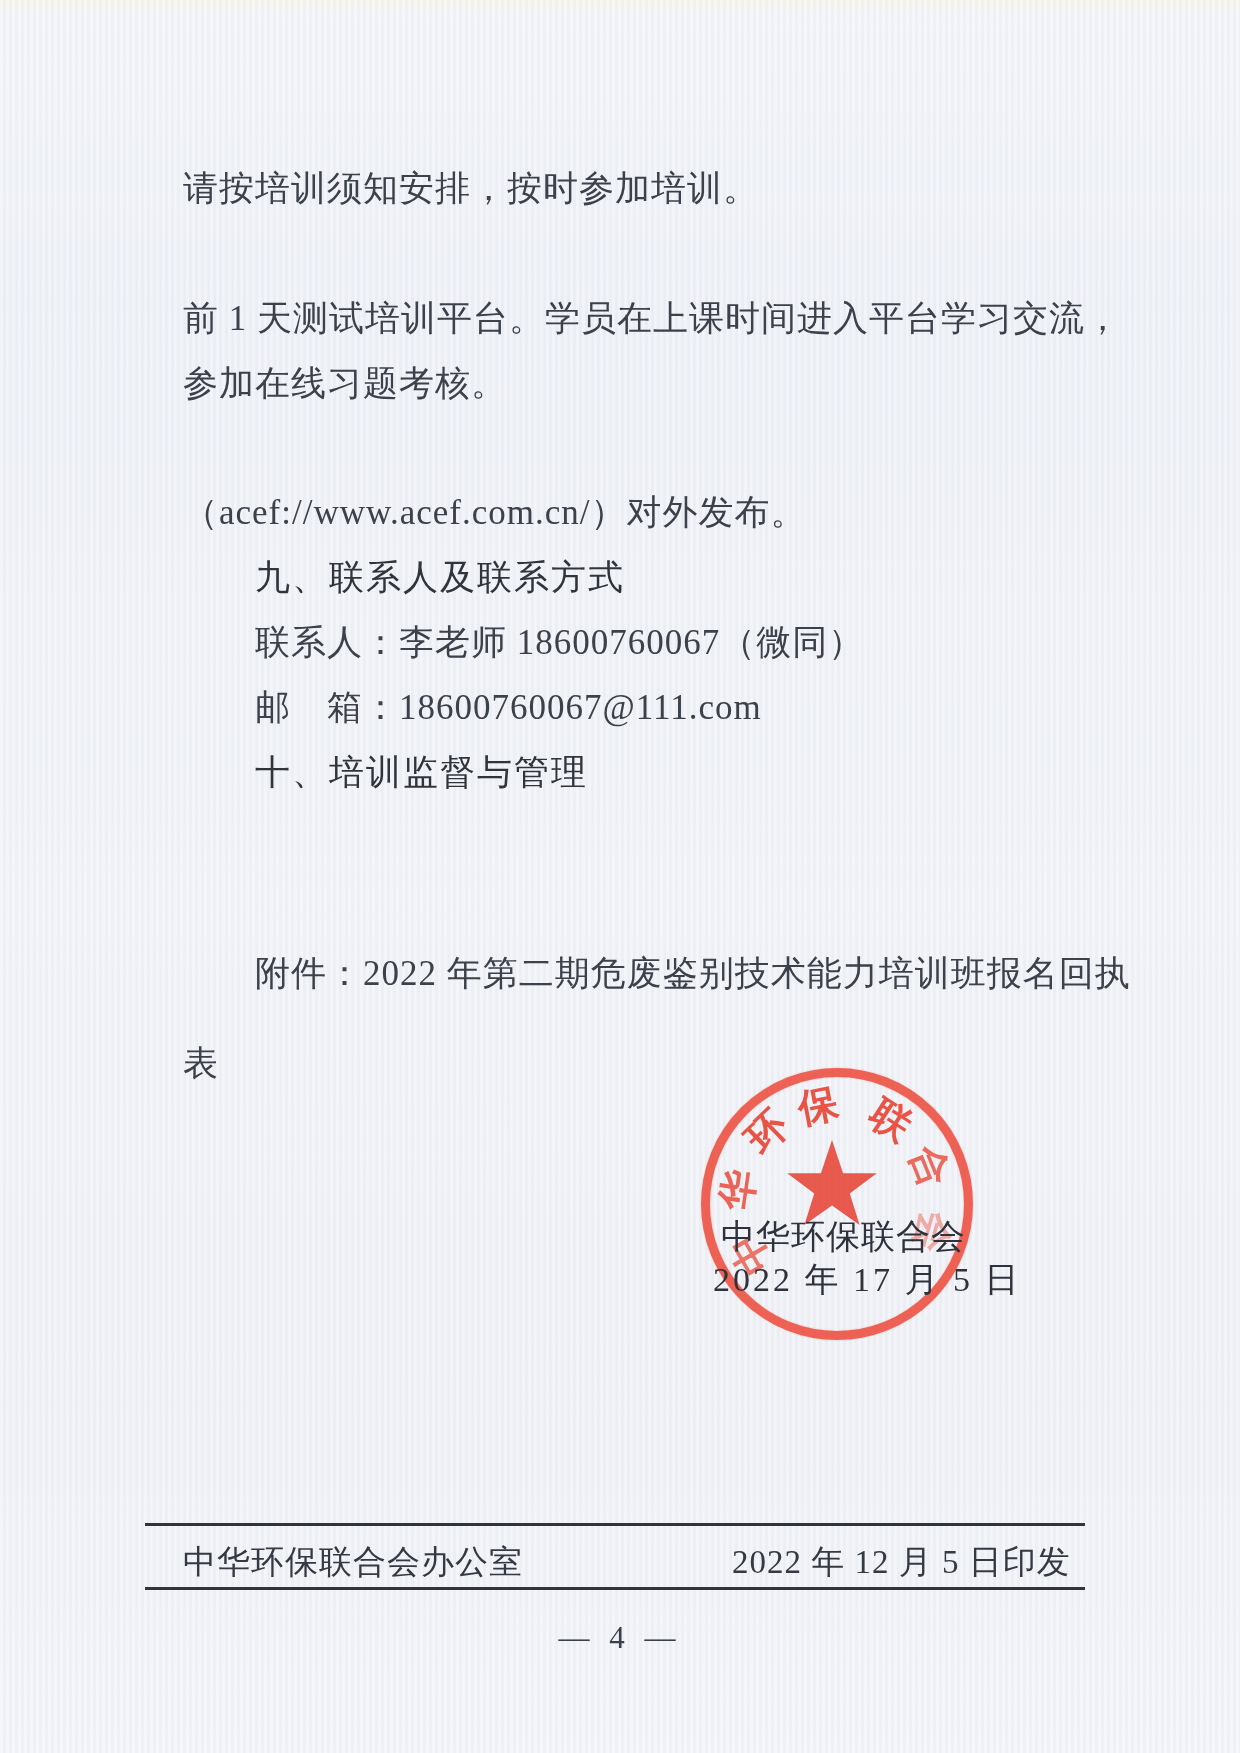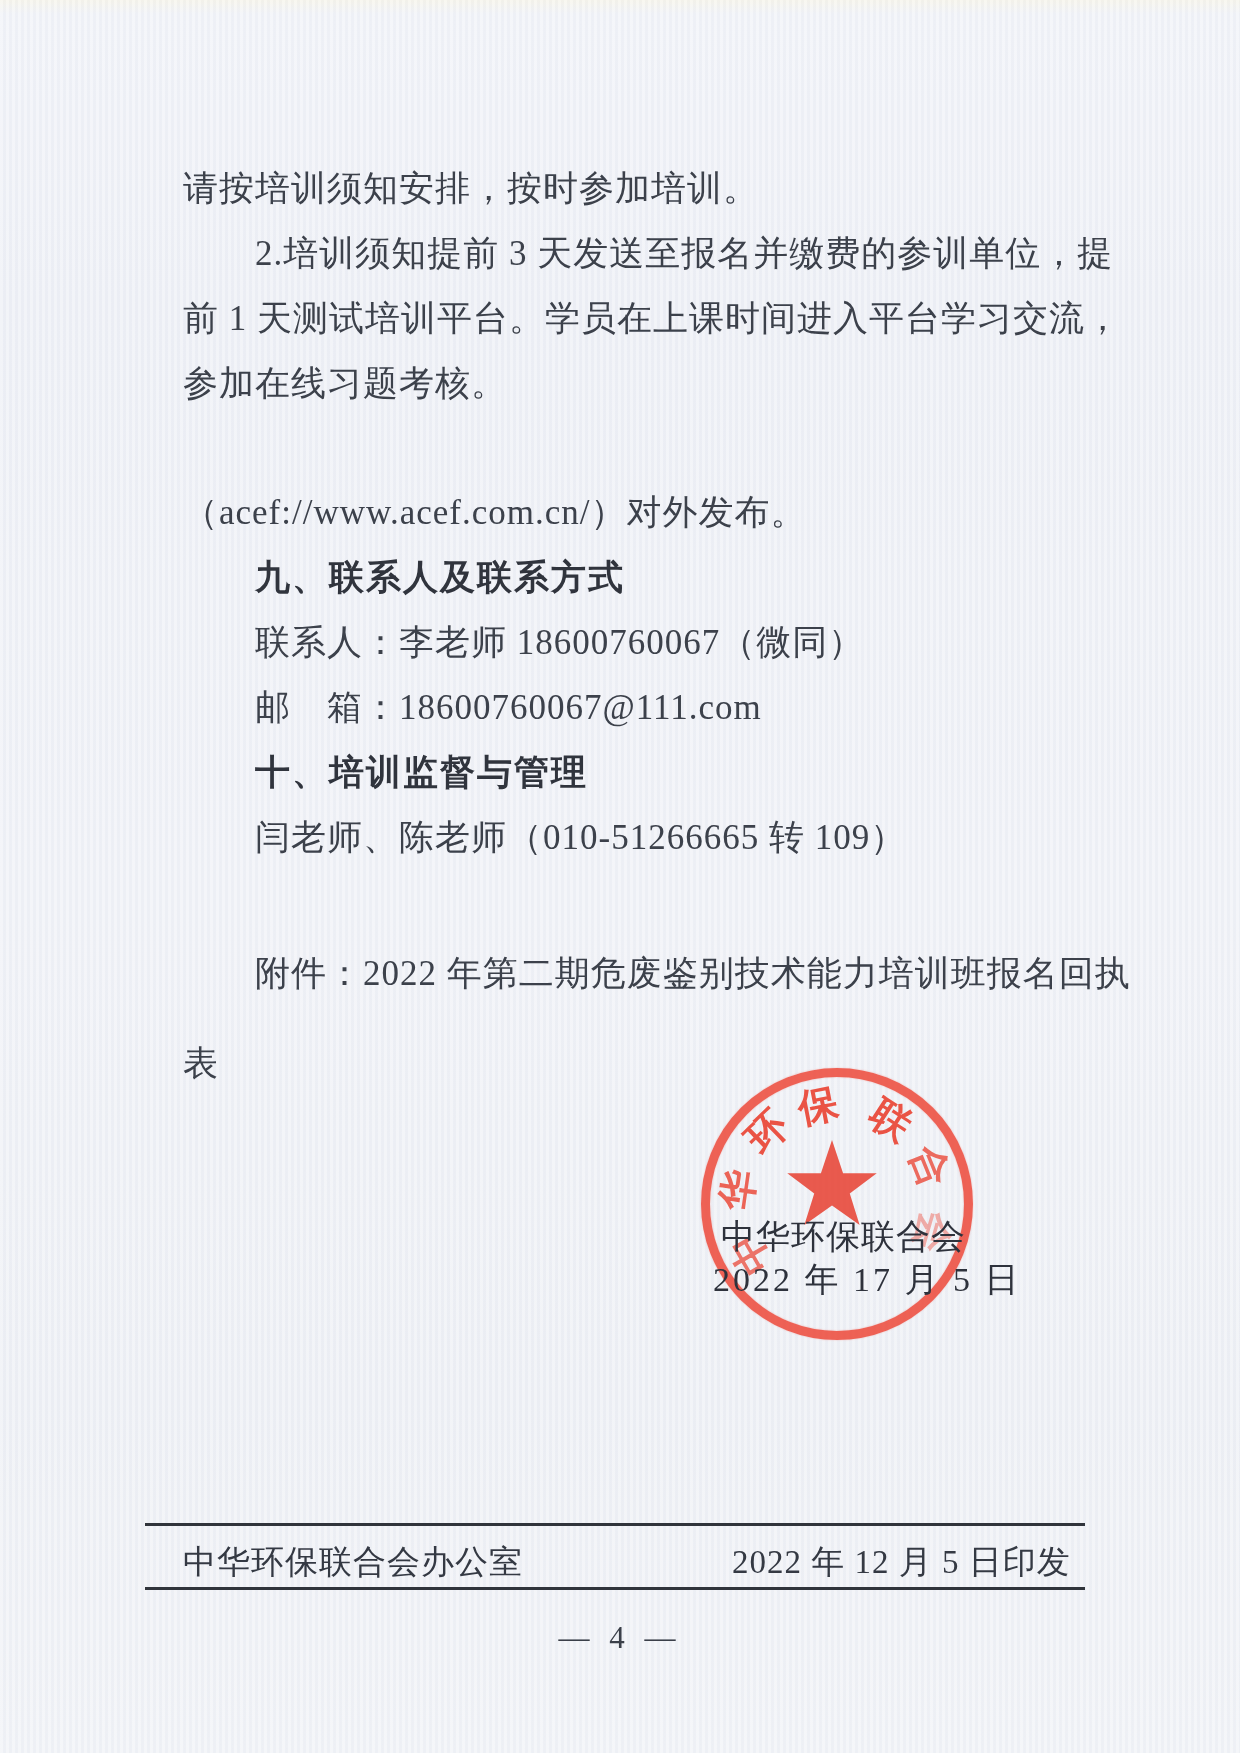--- a/index.html
+++ b/index.html
@@ -18,21 +18,21 @@
   .line{
     position:absolute;
     left:183px;
     width:920px;
     font-size:35px;
     letter-spacing:1px;
     color:#3c414b;
     white-space:nowrap;
   }
   .line.indent{left:255px;}
-  .line.heading{font-weight:bold;color:#30343d;letter-spacing:2px;}
+  .line.heading{font-weight:normal;color:#30343d;letter-spacing:2px;}
   
   .seal{
     position:absolute;left:701px;top:1068px;width:272px;height:272px;
     z-index:2;opacity:.92;
   }
   .seal-ring{
     position:absolute;inset:0;
     border:9px solid rgba(238,72,56,0.92);
     border-radius:50%;
     box-shadow:0 0 2px rgba(238,72,56,0.35), inset 0 0 2px rgba(238,72,56,0.35);
@@ -70,29 +70,27 @@
     text-align:center;font-size:31px;color:#3a3f49;letter-spacing:6px;
   }
 </style>
 </head>
 <body>
 
 <div class="page">
   <div class="texture"></div>
 
   <div class="line" style="top:165px">请按培训须知安排，按时参加培训。</div>
-  <div class="line indent" style="top:230px">2.培训须知提前 3 天发送至报名并缴费的参训单位，提</div>
   <div class="line" style="top:295px">前 1 天测试培训平台。学员在上课时间进入平台学习交流，</div>
   <div class="line" style="top:360px">参加在线习题考核。</div>
   <div class="line" style="top:489px">（acef://www.acef.com.cn/）对外发布。</div>
   <div class="line indent heading" style="top:554px">九、联系人及联系方式</div>
   <div class="line indent" style="top:619px">联系人：李老师 18600760067（微同）</div>
   <div class="line indent" style="top:684px">邮　箱：18600760067@111.com</div>
   <div class="line indent heading" style="top:749px">十、培训监督与管理</div>
-  <div class="line indent" style="top:814px">闫老师、陈老师（010-51266665 转 109）</div>
   <div class="line indent" style="top:950px">附件：2022 年第二期危废鉴别技术能力培训班报名回执</div>
   <div class="line" style="top:1040px">表</div>
 
   <div class="seal">
     <div class="seal-ring"></div>
     <svg class="seal-star" viewBox="0 0 100 100">
       <polygon points="50,0 61.8,35.3 97.6,35.3 68.9,57 79.4,90.5 50,69.8 20.6,90.5 31.1,57 2.4,35.3 38.2,35.3" fill="#e84334" opacity="0.94"></polygon>
     </svg>
     <span class="seal-char" style="left:49px;top:186px;transform:translate(-50%,-50%) rotate(-120deg);opacity:.8">中</span>
     <span class="seal-char" style="left:37px;top:122px;transform:translate(-50%,-50%) rotate(-82deg);opacity:.9">华</span>

